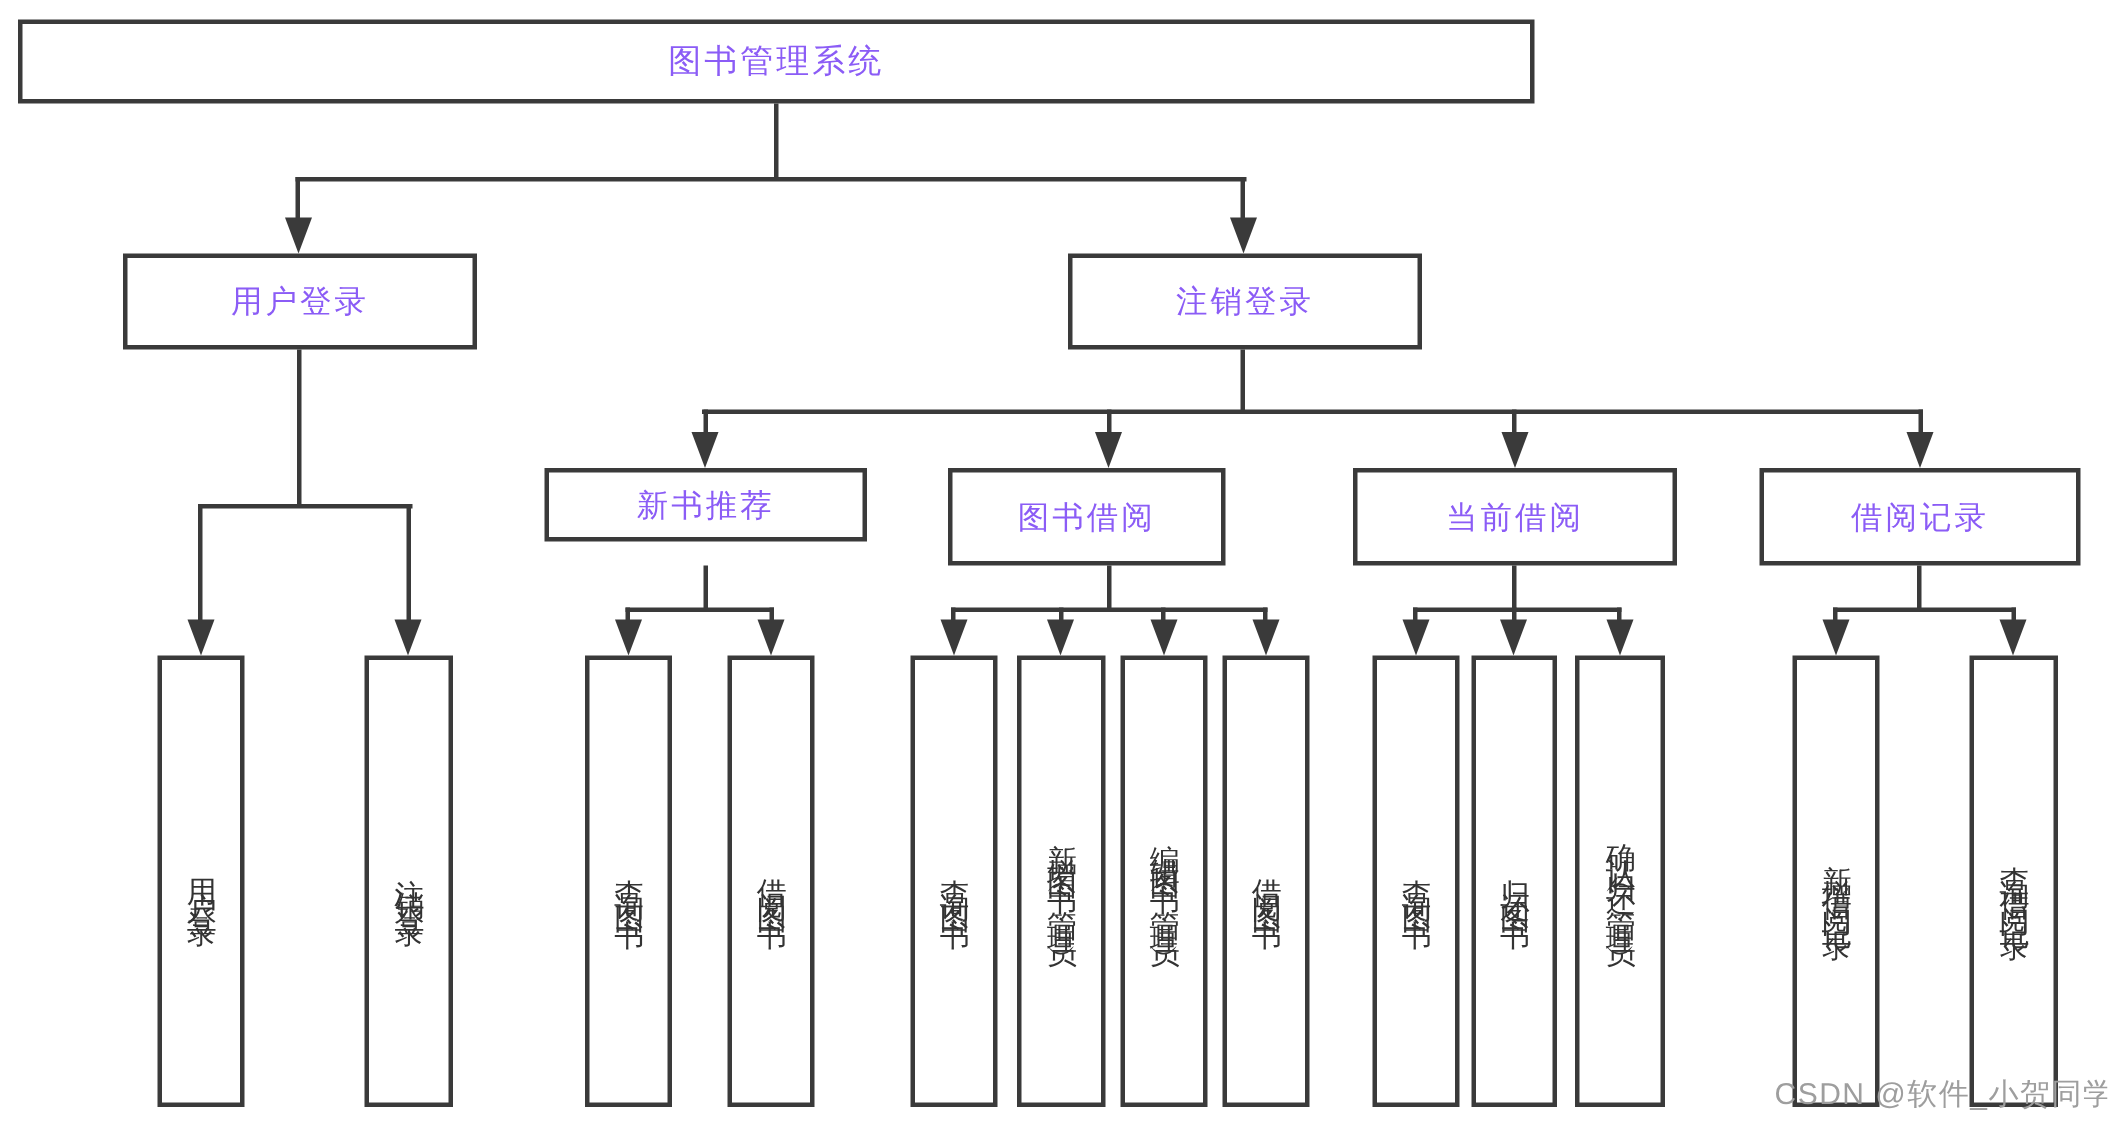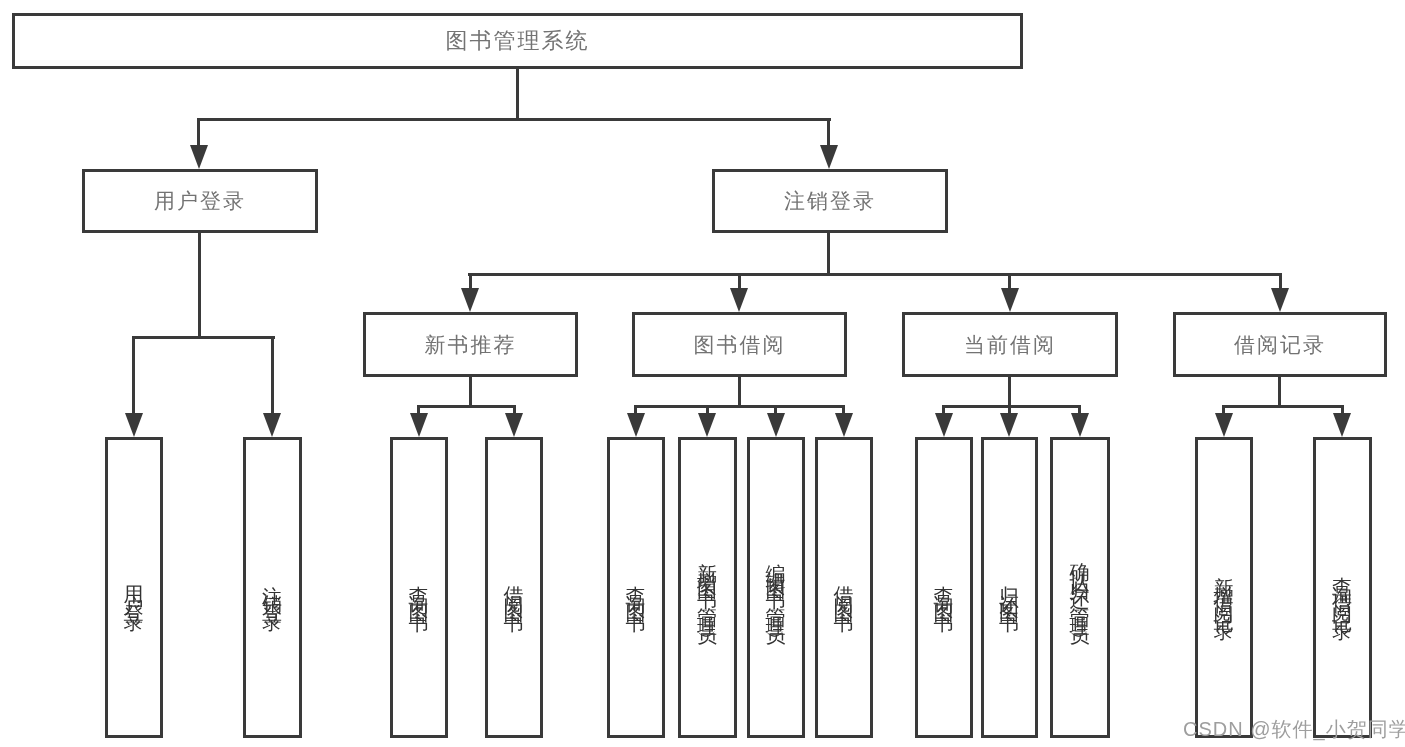--- a/index.html
+++ b/index.html
@@ -17,21 +17,21 @@
     position: absolute;
     border: 3px solid #3a3a3a;
     background: #ffffff;
     display: flex;
     align-items: center;
     justify-content: center;
   }
   .h-box .label {
     font-size: 21px;
     letter-spacing: 2px;
-    color: #737373;
+    color: #8b5cf6;
     white-space: nowrap;
   }
   .root-box .label { font-size: 22px; }
   .v-box .label {
     writing-mode: vertical-rl;
     text-orientation: mixed;
     font-size: 20px;
     letter-spacing: 9px;
     color: #333333;
     line-height: 1;
@@ -63,24 +63,24 @@
     <span class="label">图书管理系统</span>
   </div>
 
   <div class="box h-box" style="left:82px;top:169px;width:236px;height:64px">
     <span class="label">用户登录</span>
   </div>
   <div class="box h-box" style="left:712px;top:169px;width:236px;height:64px">
     <span class="label">注销登录</span>
   </div>
 
-  <div class="box h-box" style="left:363px;top:312px;width:215px;height:65px">
+  <div class="box h-box" style="left:363px;top:312px;width:215px;height:49px">
     <span class="label">新书推荐</span>
   </div>
-  <div class="box h-box" style="left:632px;top:312px;width:215px;height:65px">
+  <div class="box h-box" style="left:632px;top:312px;width:185px;height:65px">
     <span class="label">图书借阅</span>
   </div>
   <div class="box h-box" style="left:1173px;top:312px;width:214px;height:65px">
     <span class="label">借阅记录</span>
   </div>
   <div class="box h-box" style="left:902px;top:312px;width:216px;height:65px">
     <span class="label">当前借阅</span>
   </div>
 
   <div class="box v-box" style="left:105px;top:437px;width:58px;height:301px">

